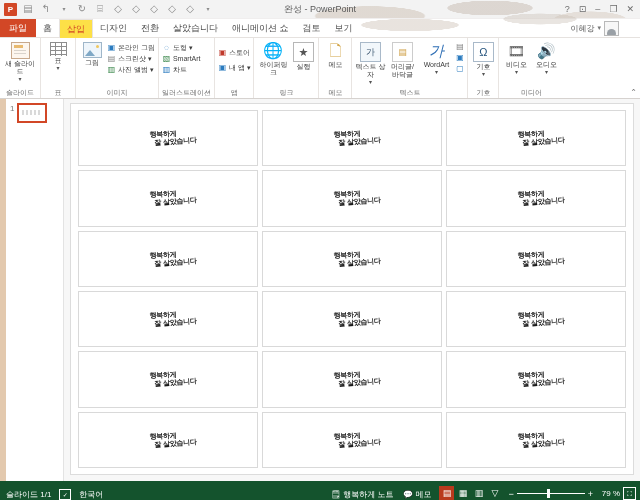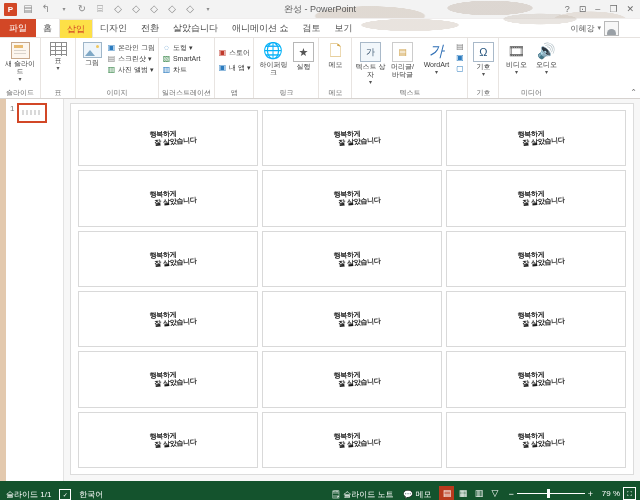--- a/index.html
+++ b/index.html
@@ -823,21 +823,21 @@
     </div>
   </div>
 
   <div class="statusbar">
     <span class="sb-item">슬라이드 1/1</span>
     <span class="lang-ico">✓</span>
     <span class="sb-item">한국어</span>
     <span class="sb-spacer"></span>
     <span class="sb-item">
       <span class="ico ico-sm">🗒</span>
-      <span>슬라이드 노트</span>
+      <span>행복하게 노트</span>
     </span>
     <span class="sb-item">
       <span class="ico ico-sm">💬</span>
       <span>메모</span>
     </span>
     <span class="viewbtns">
       <span class="viewbtn active">▤</span>
       <span class="viewbtn">▦</span>
       <span class="viewbtn">▥</span>
       <span class="viewbtn">▽</span>

